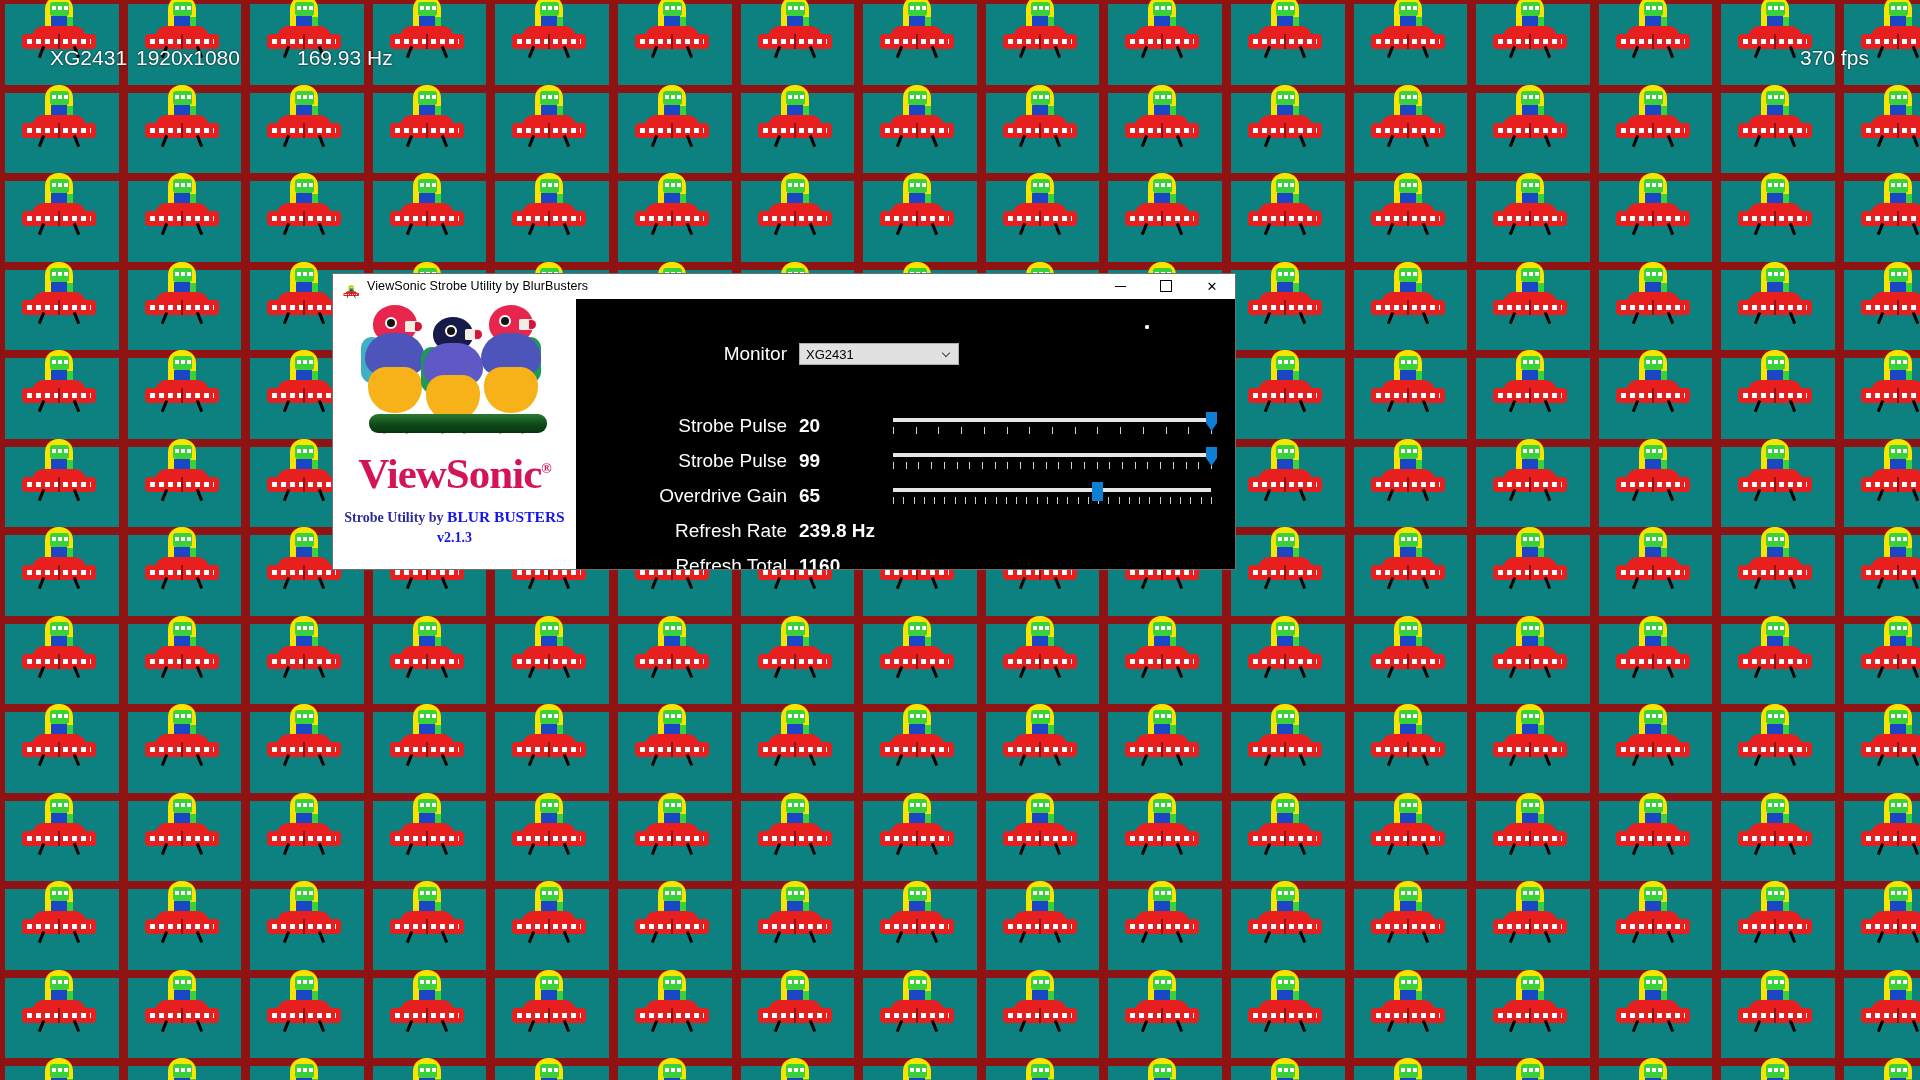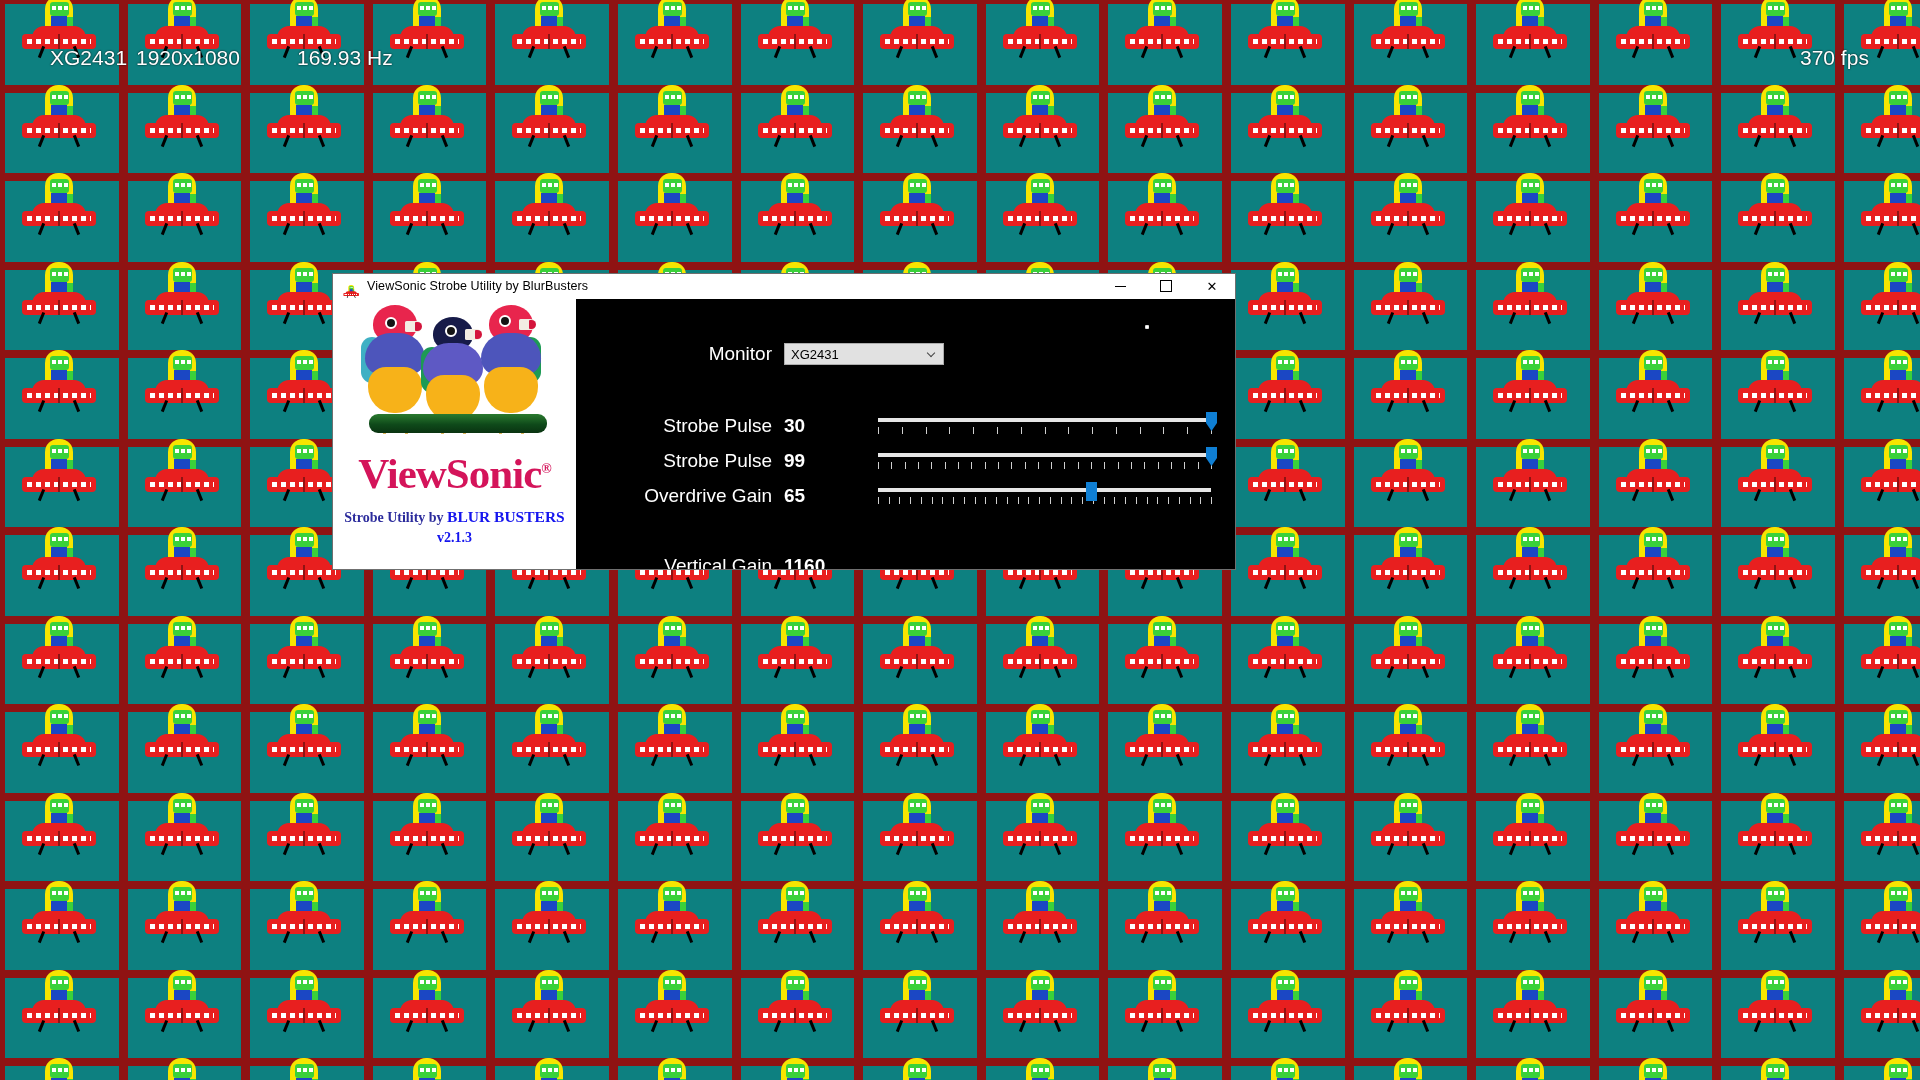--- a/index.html
+++ b/index.html
@@ -314,20 +314,21 @@
     display: flex;
     align-items: center;
   }
   .row .label {
     width: 196px;
     text-align: right;
     color: #ffffff;
     font-size: 19px;
     font-family: "Liberation Sans", sans-serif;
     white-space: nowrap;
+    padding-left: 15px;
   }
   .row .value {
     color: #ffffff;
     font-size: 19px;
     font-weight: bold;
     margin-left: 12px;
     white-space: nowrap;
     width: 80px;
   }
   .combo {
@@ -3776,21 +3777,21 @@
           <span>XG2431</span>
           <span class="chev"></span>
         </div>
       </div>
 
       <div id="ufo-badge"><span class="hair"></span><span class="face"></span><span class="eye e1"></span><span class="eye e2"></span><span class="eye e3"></span><span class="body"></span><span class="arm"></span><span class="saucer-top"></span><span class="saucer-mid"><span class="lights"></span><span class="seam"></span></span><span class="leg l1"></span><span class="leg l2"></span></div>
 
 
       <div class="row" style="top:110px;">
         <span class="label">Strobe Pulse</span>
-        <span class="value">30</span>
+        <span class="value">20</span>
         <div class="slider" id="slider-0">
           <div class="track"></div>
           <div class="ticks">
               <i style="left:0.000%"></i>
               <i style="left:7.143%"></i>
               <i style="left:14.286%"></i>
               <i style="left:21.429%"></i>
               <i style="left:28.571%"></i>
               <i style="left:35.714%"></i>
               <i style="left:42.857%"></i>
@@ -3880,21 +3881,25 @@
               <i style="left:87.097%"></i>
               <i style="left:90.323%"></i>
               <i style="left:93.548%"></i>
               <i style="left:96.774%"></i>
               <i style="left:100.000%"></i>
             </div>
           <div class="thumb-block" style="left: 64%;"></div>
         </div>
       </div>
 
+      <div class="row" style="top:215px;">
+        <span class="label">Refresh Rate</span>
+        <span class="value">239.8 Hz</span>
+      </div>
 
       <div class="row" style="top:250px;">
-        <span class="label">Vertical Gain</span>
+        <span class="label">Refresh Total</span>
         <span class="value">1160</span>
       </div>
 
     </div>
   </div>
 </div>
 
 </body></html>

